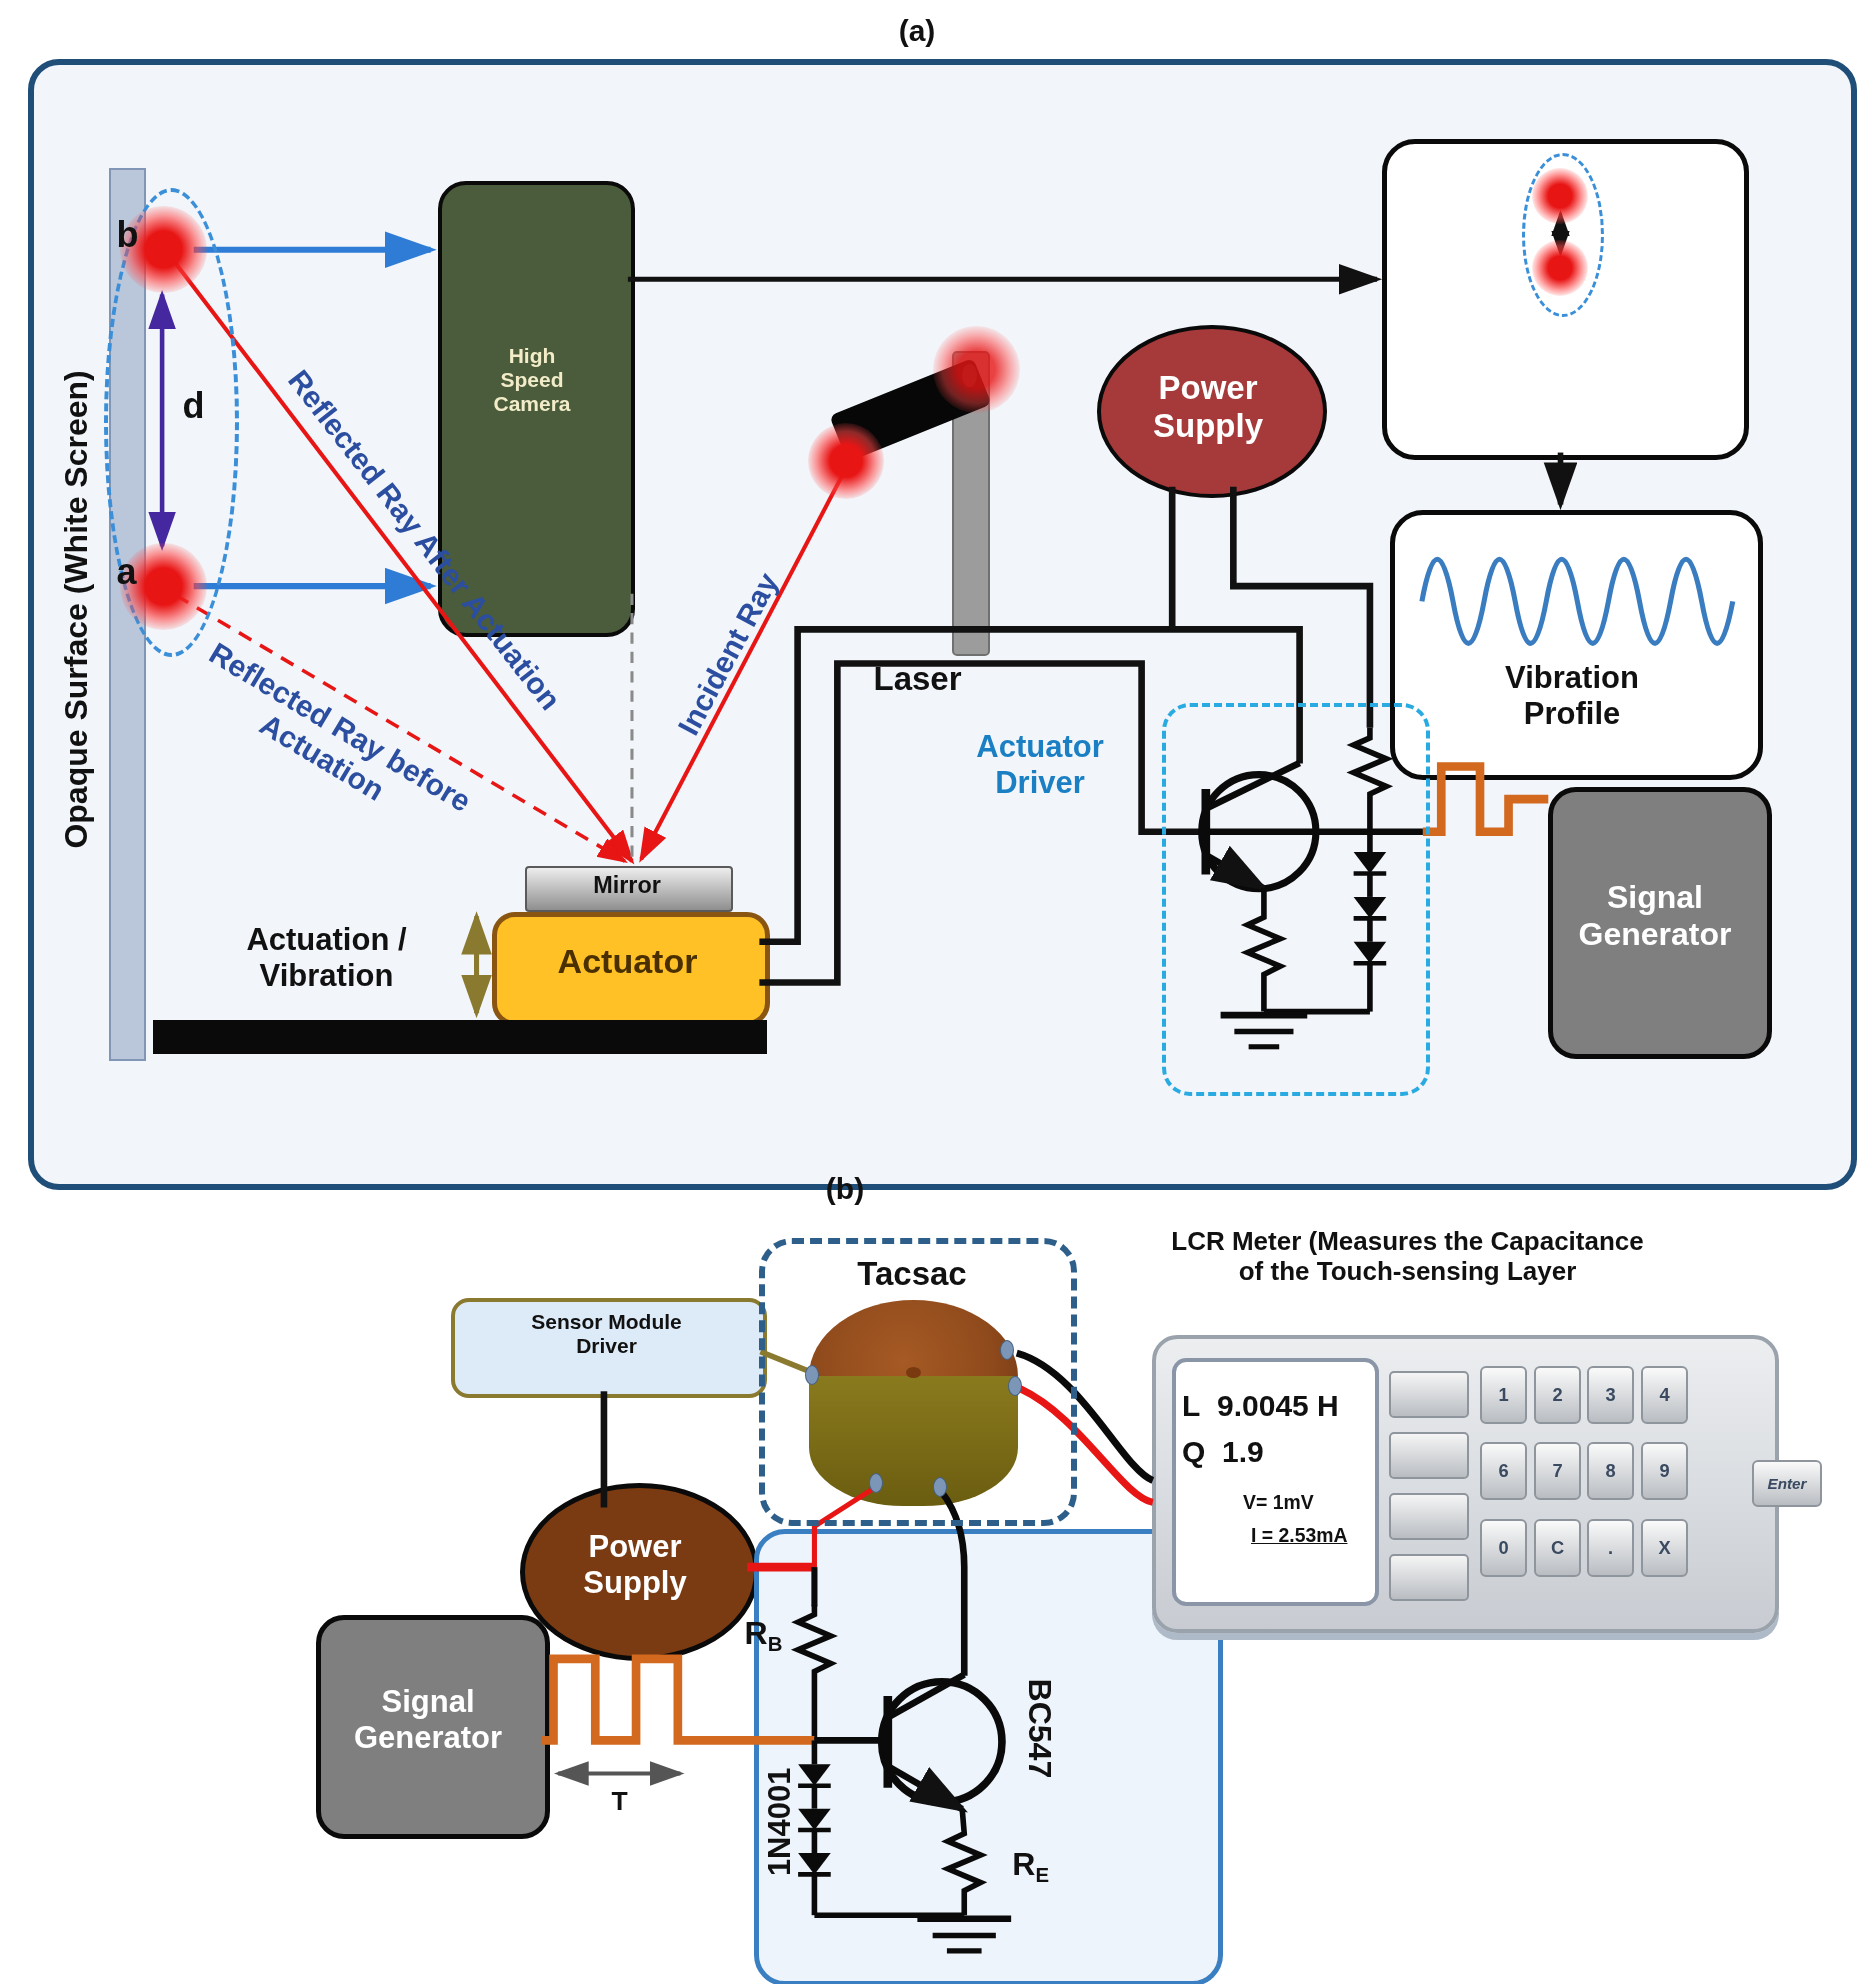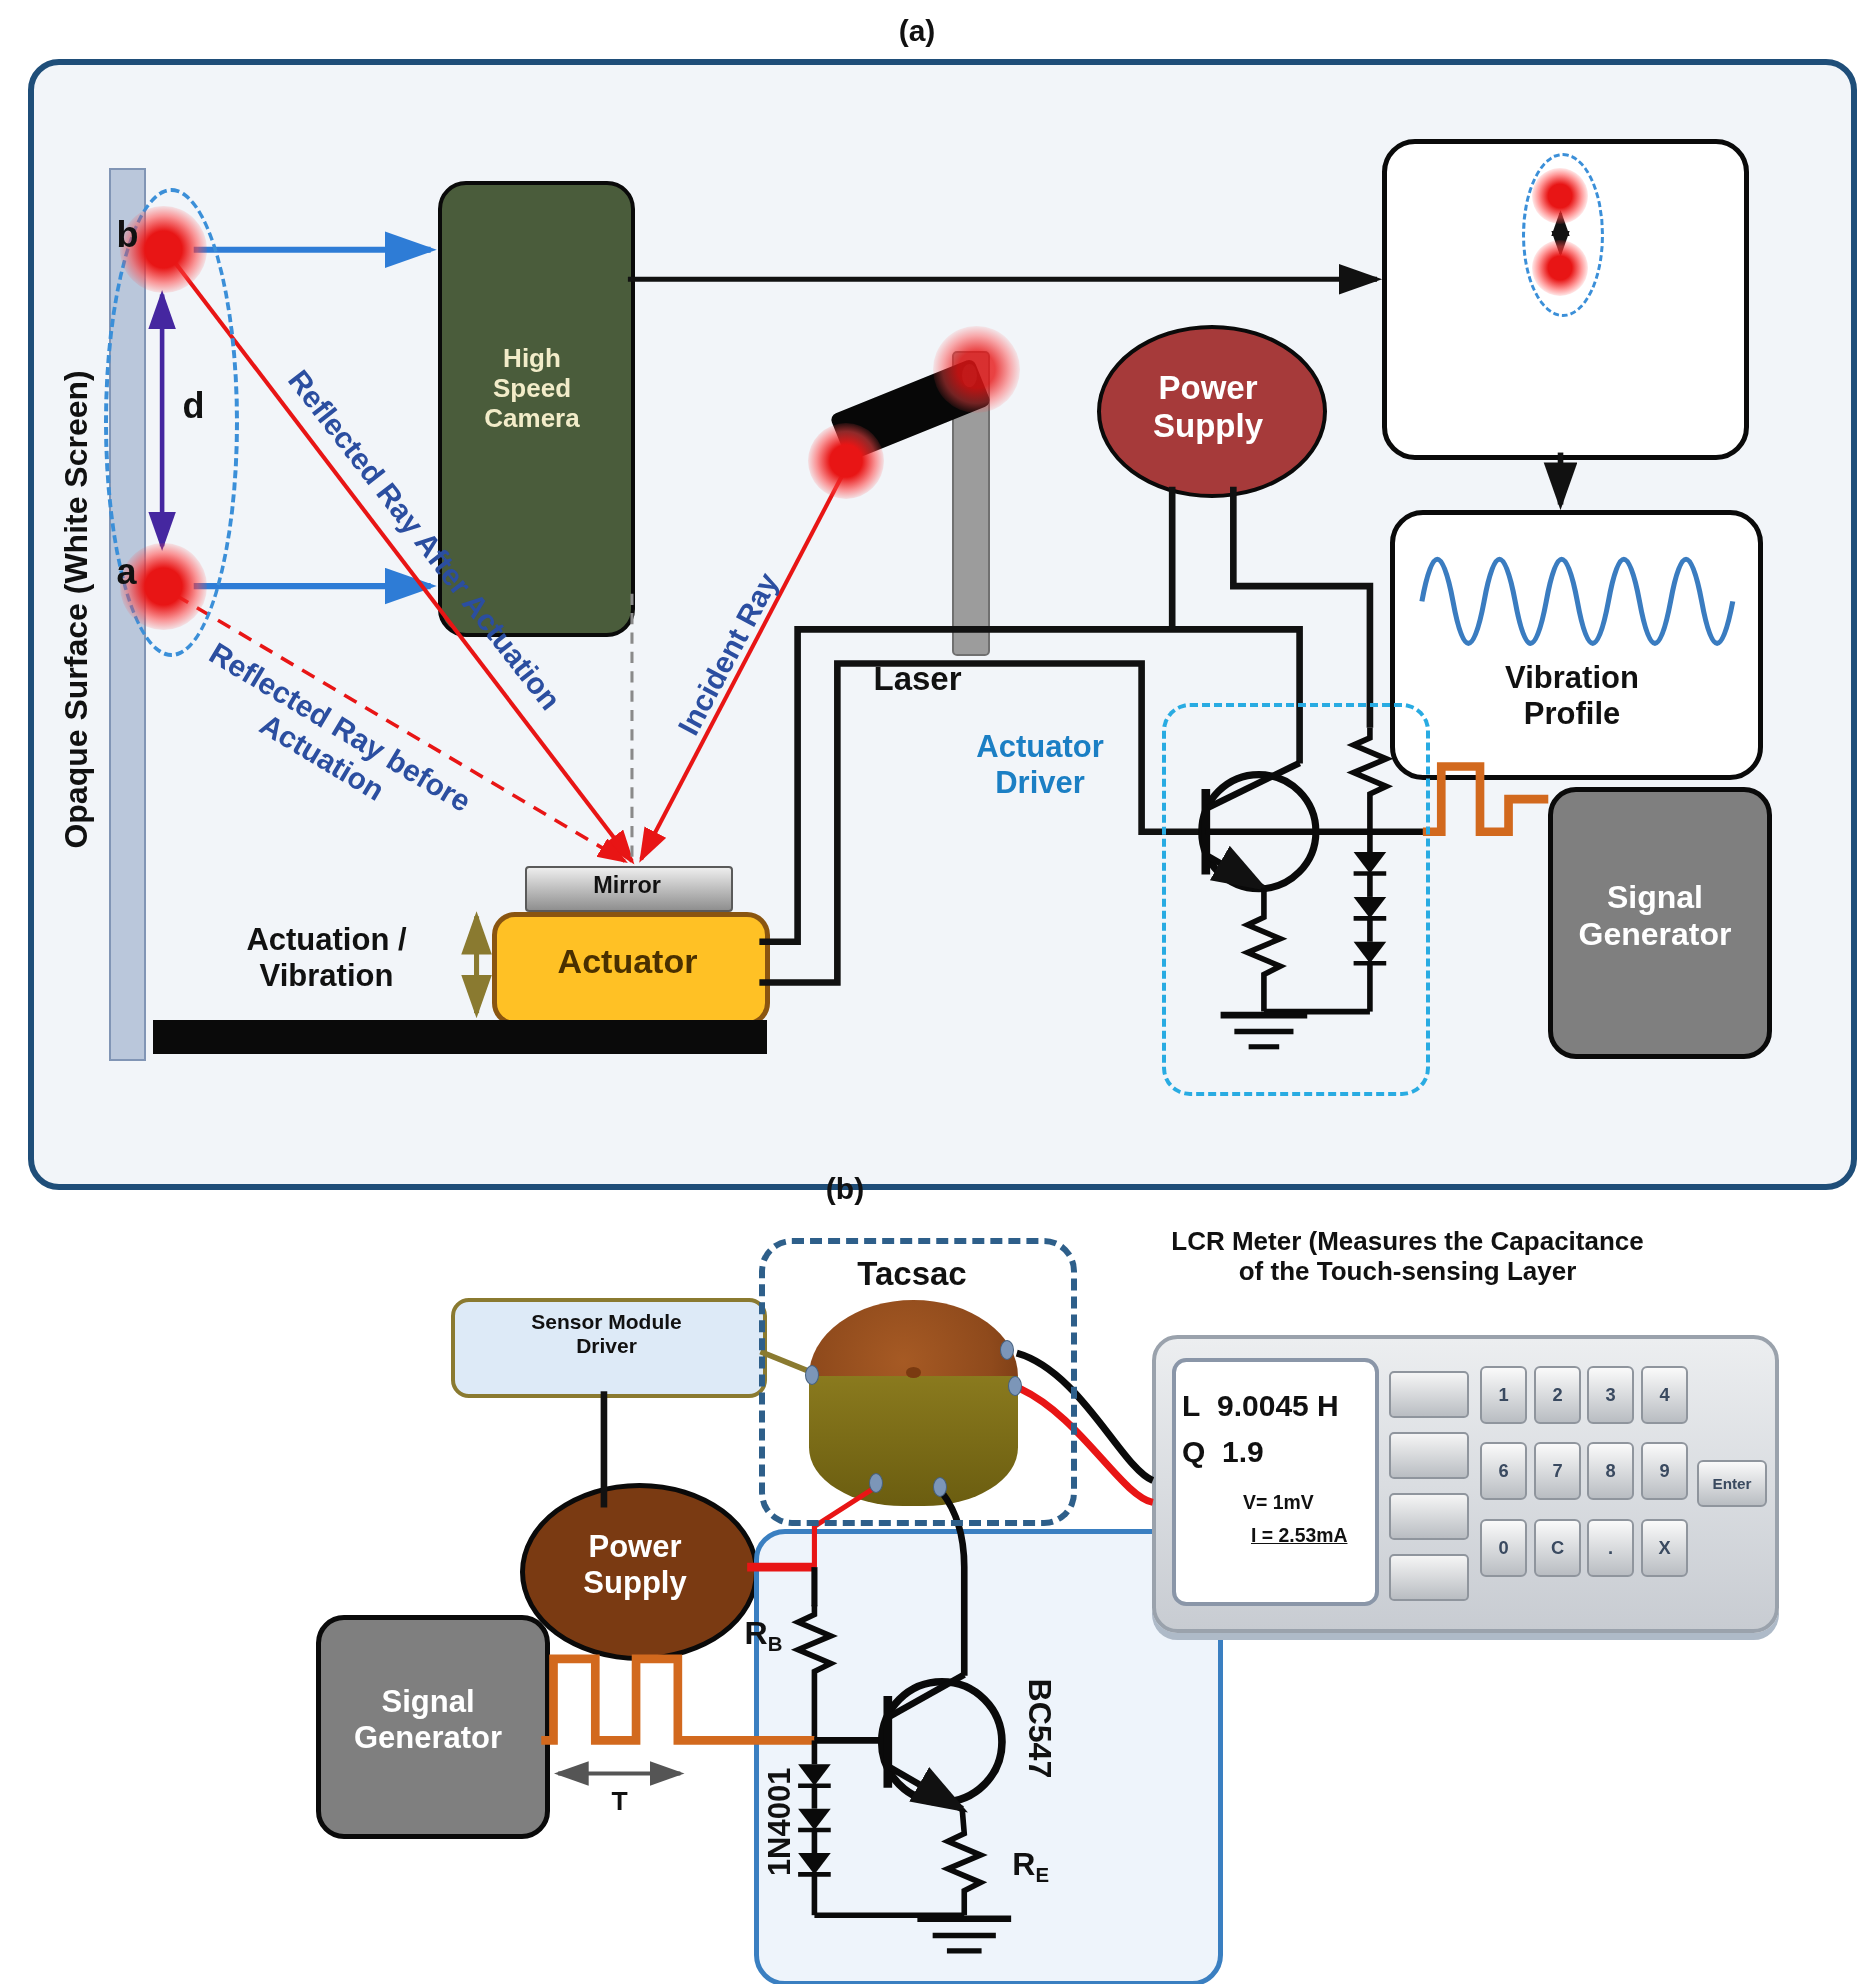--- a/index.html
+++ b/index.html
@@ -185,21 +185,21 @@
   <div class="abs layer3 term" style="left:1000px;top:1340px;"></div>
   <div class="abs layer3 term" style="left:1008px;top:1376px;"></div>
   <div class="abs layer3 term" style="left:869px;top:1473px;"></div>
   <div class="abs layer3 term" style="left:933px;top:1477px;"></div>
 
   <div class="lbl layer3" style="left:866px;top:14.3px;width:102px;font-size:30px;">(a)</div>
   <div class="lbl layer3" style="left:-311px;top:591px;width:775px;font-size:32px;transform:rotate(-90deg);">Opaque Surface (White Screen)</div>
   <div class="lbl layer3" style="left:102px;top:214px;width:51px;font-size:36px;">b</div>
   <div class="lbl layer3" style="left:101px;top:551px;width:51px;font-size:36px;">a</div>
   <div class="lbl layer3" style="left:168px;top:385px;width:51px;font-size:36px;">d</div>
-  <div class="lbl layer3" style="left:443px;top:344px;width:178px;font-size:26px;color:#f2ecc9;">High
+  <div class="lbl layer3" style="left:443px;top:344px;width:178px;font-size:21px;color:#f2ecc9;">High
 Speed
 Camera</div>
   <div class="lbl layer3" style="left:836px;top:660px;width:163px;font-size:33px;">Laser</div>
   <div class="lbl layer3" style="left:596px;top:637px;width:265px;font-size:30px;color:#2b4ea0;transform:rotate(-62deg);">Incident Ray</div>
   <div class="lbl layer3" style="left:93px;top:523px;width:662px;font-size:30px;color:#2b4ea0;transform:rotate(52deg);">Reflected Ray After Actuation</div>
   <div class="lbl layer3" style="left:168px;top:708px;width:326px;font-size:30px;color:#2b4ea0;transform:rotate(31deg);">Reflected Ray before Actuation</div>
   <div class="lbl layer3" style="left:1106px;top:369px;width:204px;font-size:33px;color:#fff;">Power
 Supply</div>
   <div class="lbl layer3" style="left:1447px;top:660px;width:250px;font-size:31px;">Vibration
 Profile</div>
@@ -244,16 +244,16 @@
   <div class="key layer3" style="left:1587px;top:1366px;">3</div>
   <div class="key layer3" style="left:1641px;top:1366px;">4</div>
   <div class="key layer3" style="left:1480px;top:1442px;">6</div>
   <div class="key layer3" style="left:1534px;top:1442px;">7</div>
   <div class="key layer3" style="left:1587px;top:1442px;">8</div>
   <div class="key layer3" style="left:1641px;top:1442px;">9</div>
   <div class="key layer3" style="left:1480px;top:1519px;">0</div>
   <div class="key layer3" style="left:1534px;top:1519px;">C</div>
   <div class="key layer3" style="left:1587px;top:1519px;">.</div>
   <div class="key layer3" style="left:1641px;top:1519px;">X</div>
-  <div class="key layer3" style="left:1697px;top:1460px;width:66px;height:43px;font-size:15.3px;">Enter</div>
+  <div class="key layer3" style="left:1752px;top:1460px;width:66px;height:43px;font-size:15.3px;font-style:italic;">Enter</div>
 
 </div>
 
 
 </body></html>

